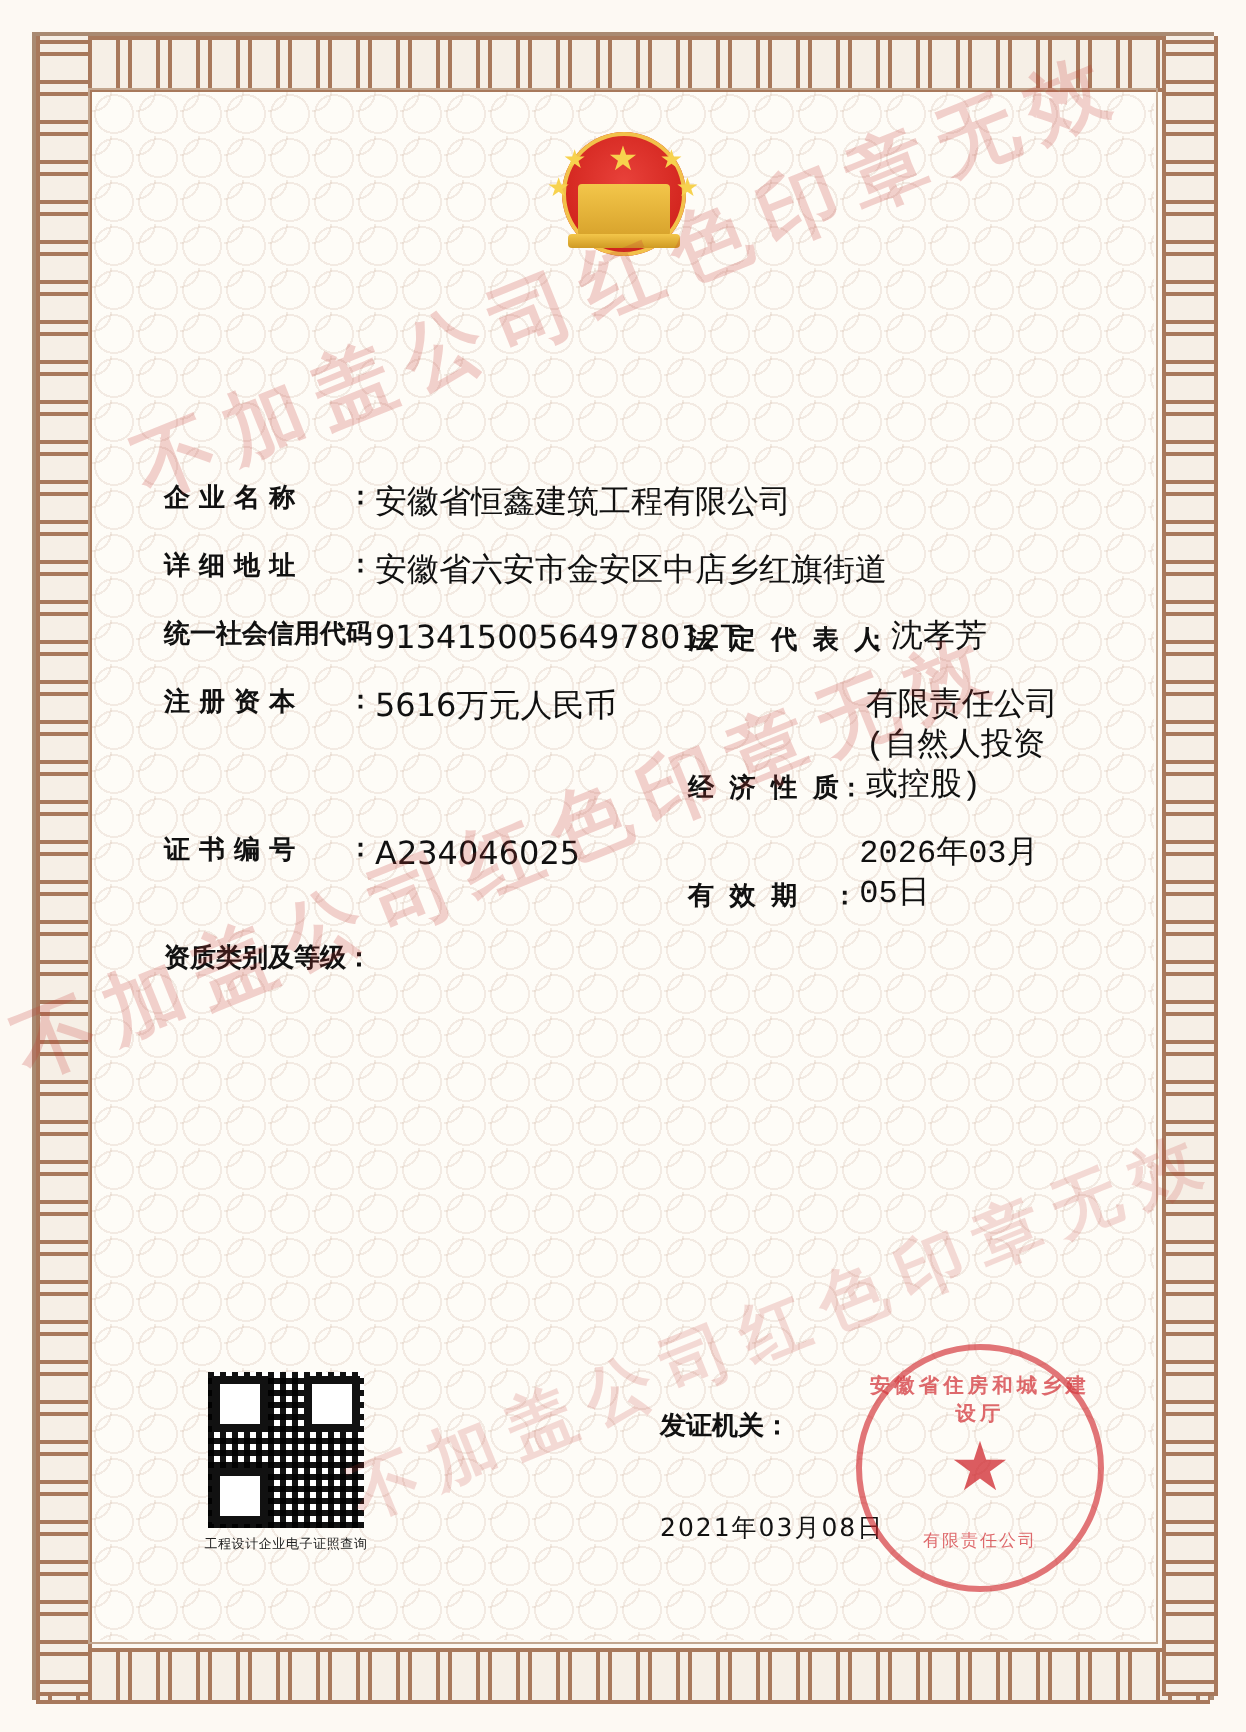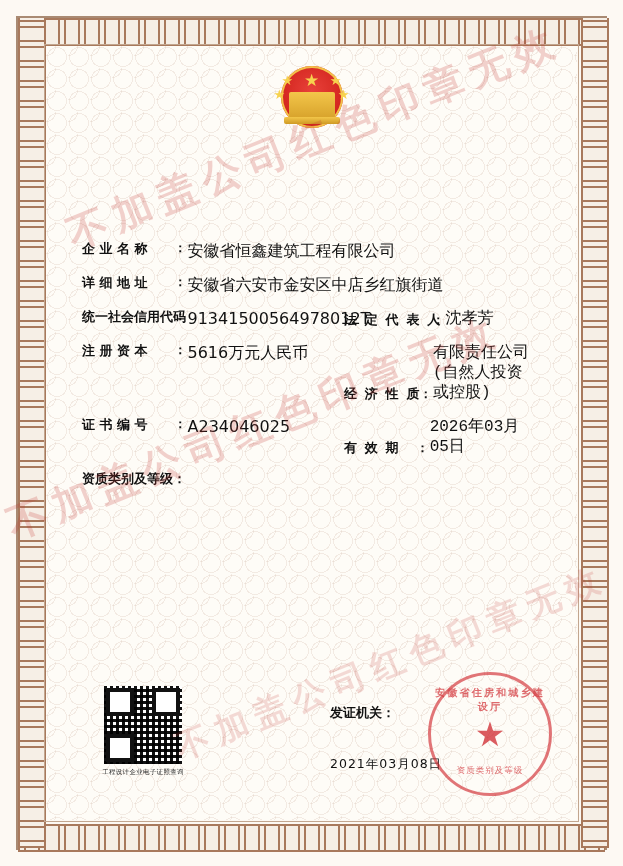--- a/index.html
+++ b/index.html
@@ -400,21 +400,21 @@
     </div>
     <div class="qr-caption">工程设计企业电子证照查询</div>
   </div>
 
   <div class="issuer">发证机关：</div>
   <div class="issue-date">2021年03月08日</div>
 
   <div class="seal">
     <div class="seal-top">安徽省住房和城乡建设厅</div>
     <div class="seal-star">★</div>
-    <div class="seal-bottom">资质类别及等级</div>
+    <div class="seal-bottom">有限责任公司</div>
   </div>
 
   <div class="watermark">
     <div class="wm-line wm1">不加盖公司红色印章无效</div>
     <div class="wm-line wm2">不加盖公司红色印章无效</div>
     <div class="wm-line wm3">不加盖公司红色印章无效</div>
   </div>
 
 </div>
 

